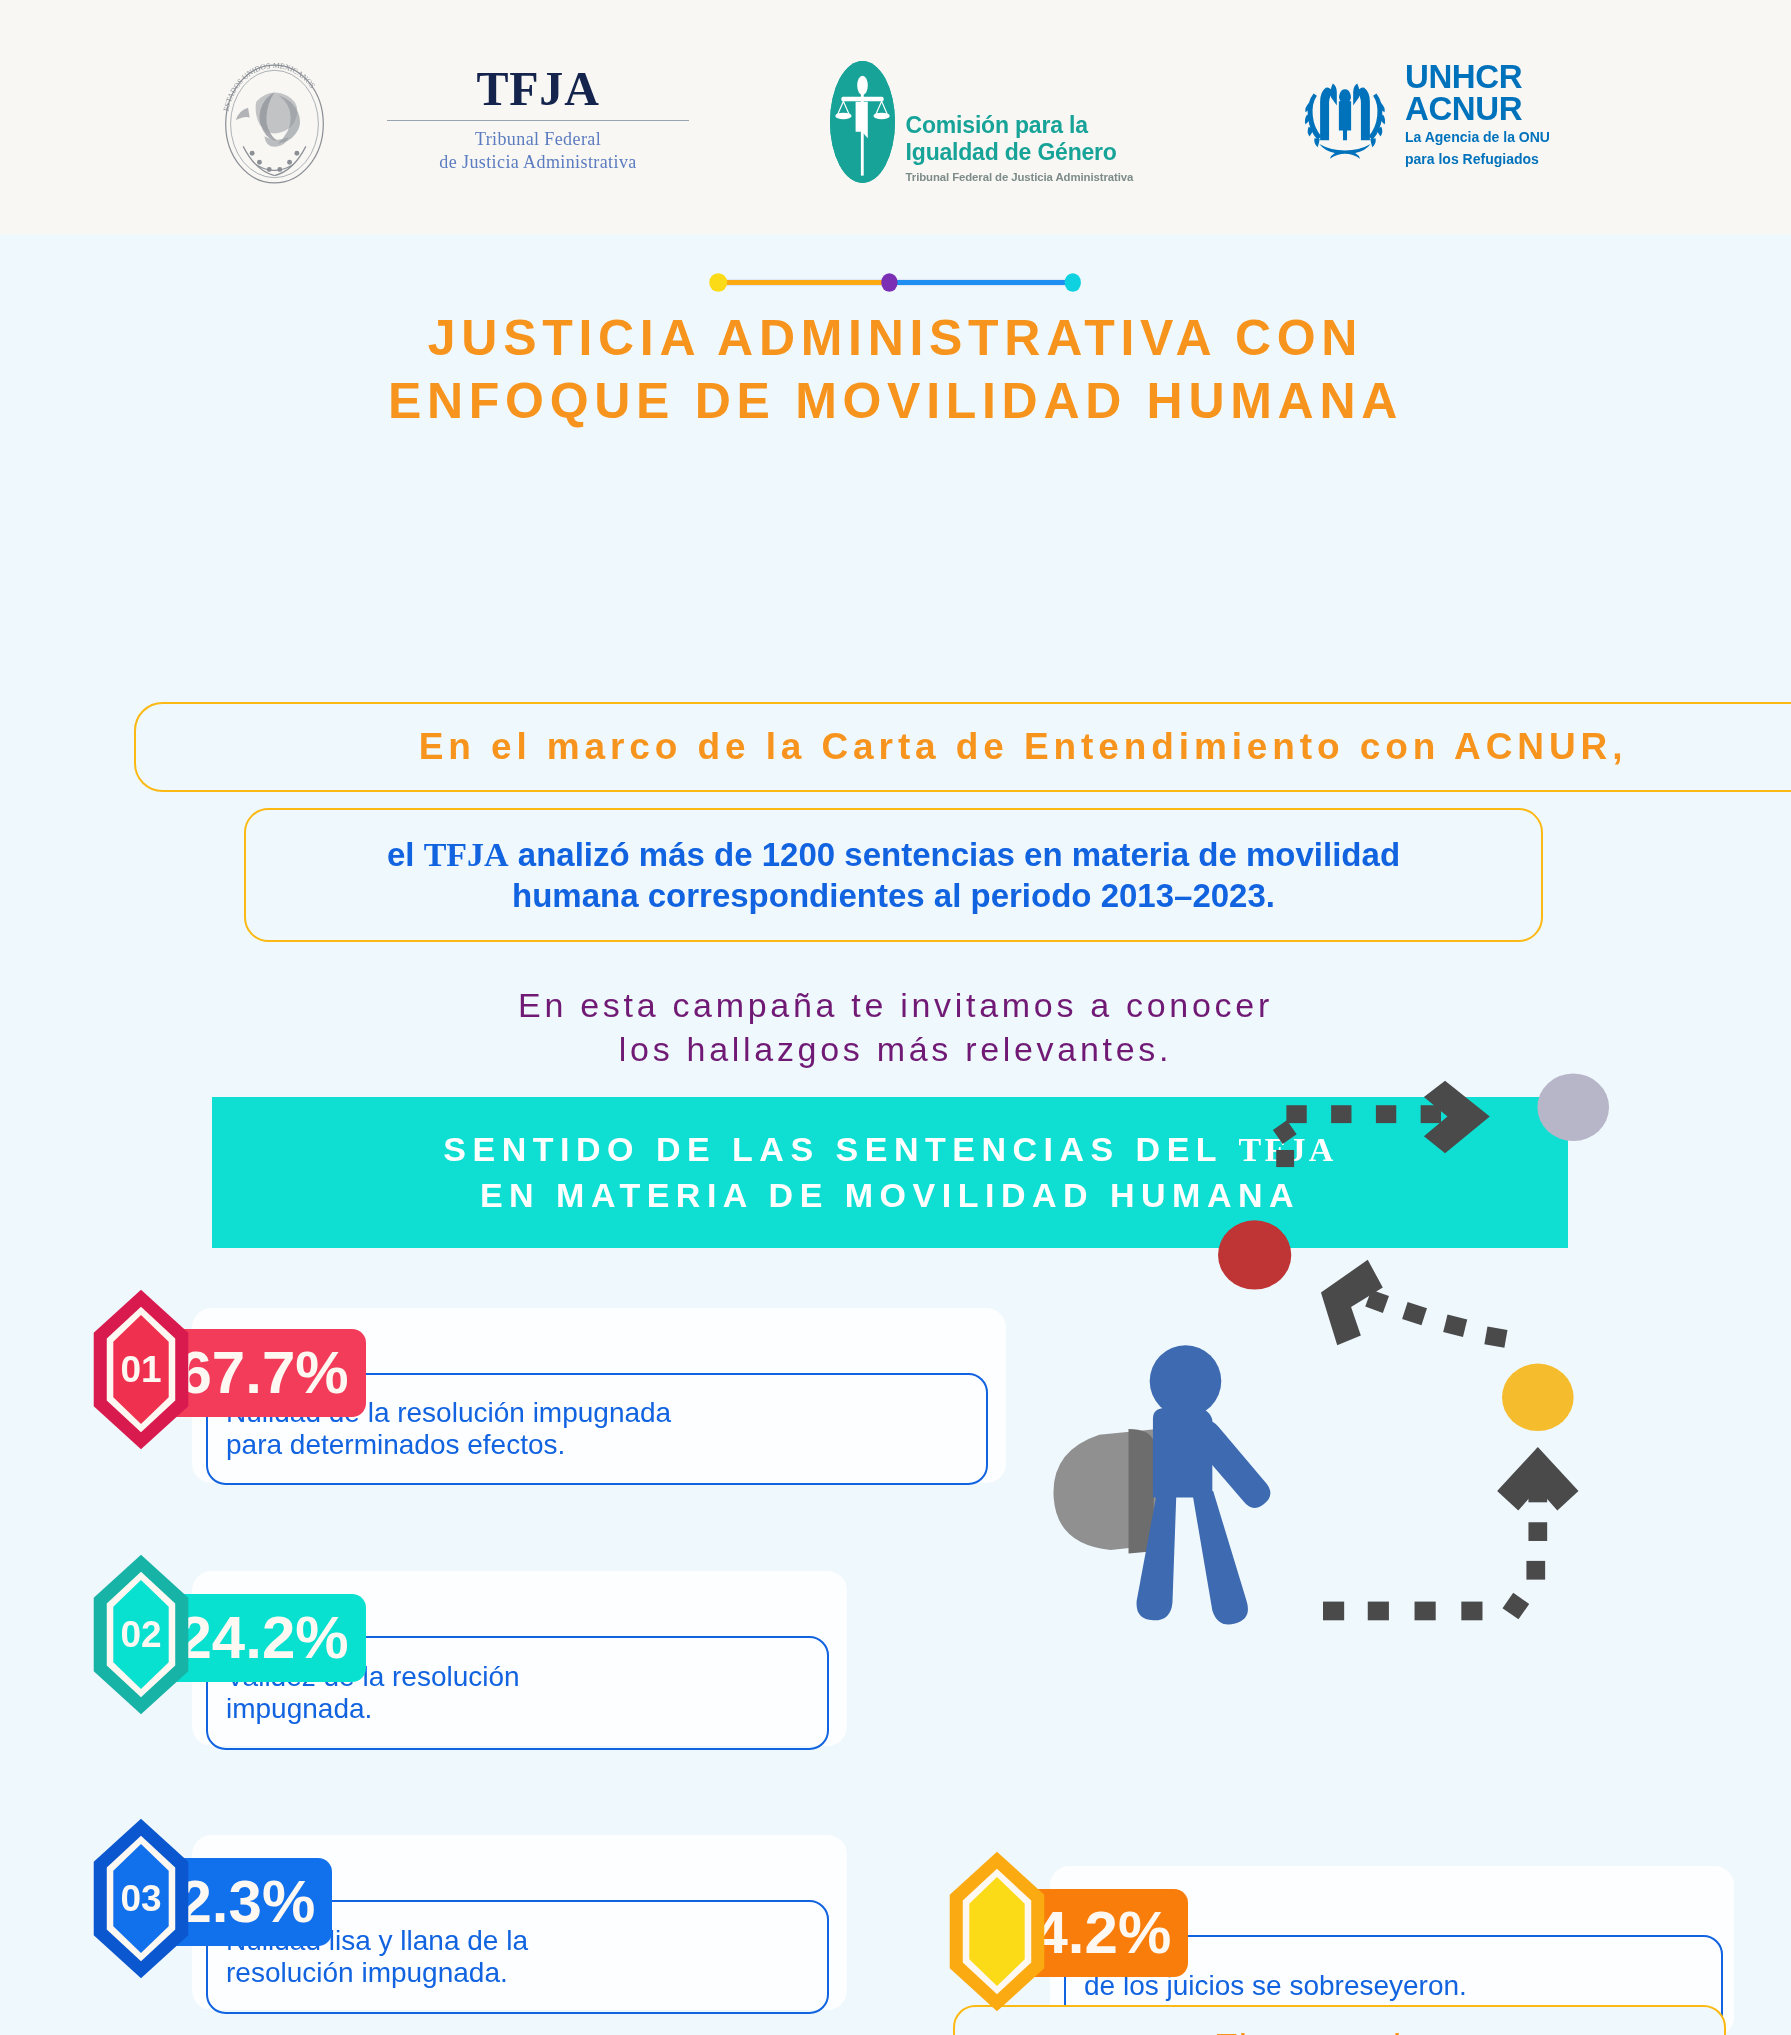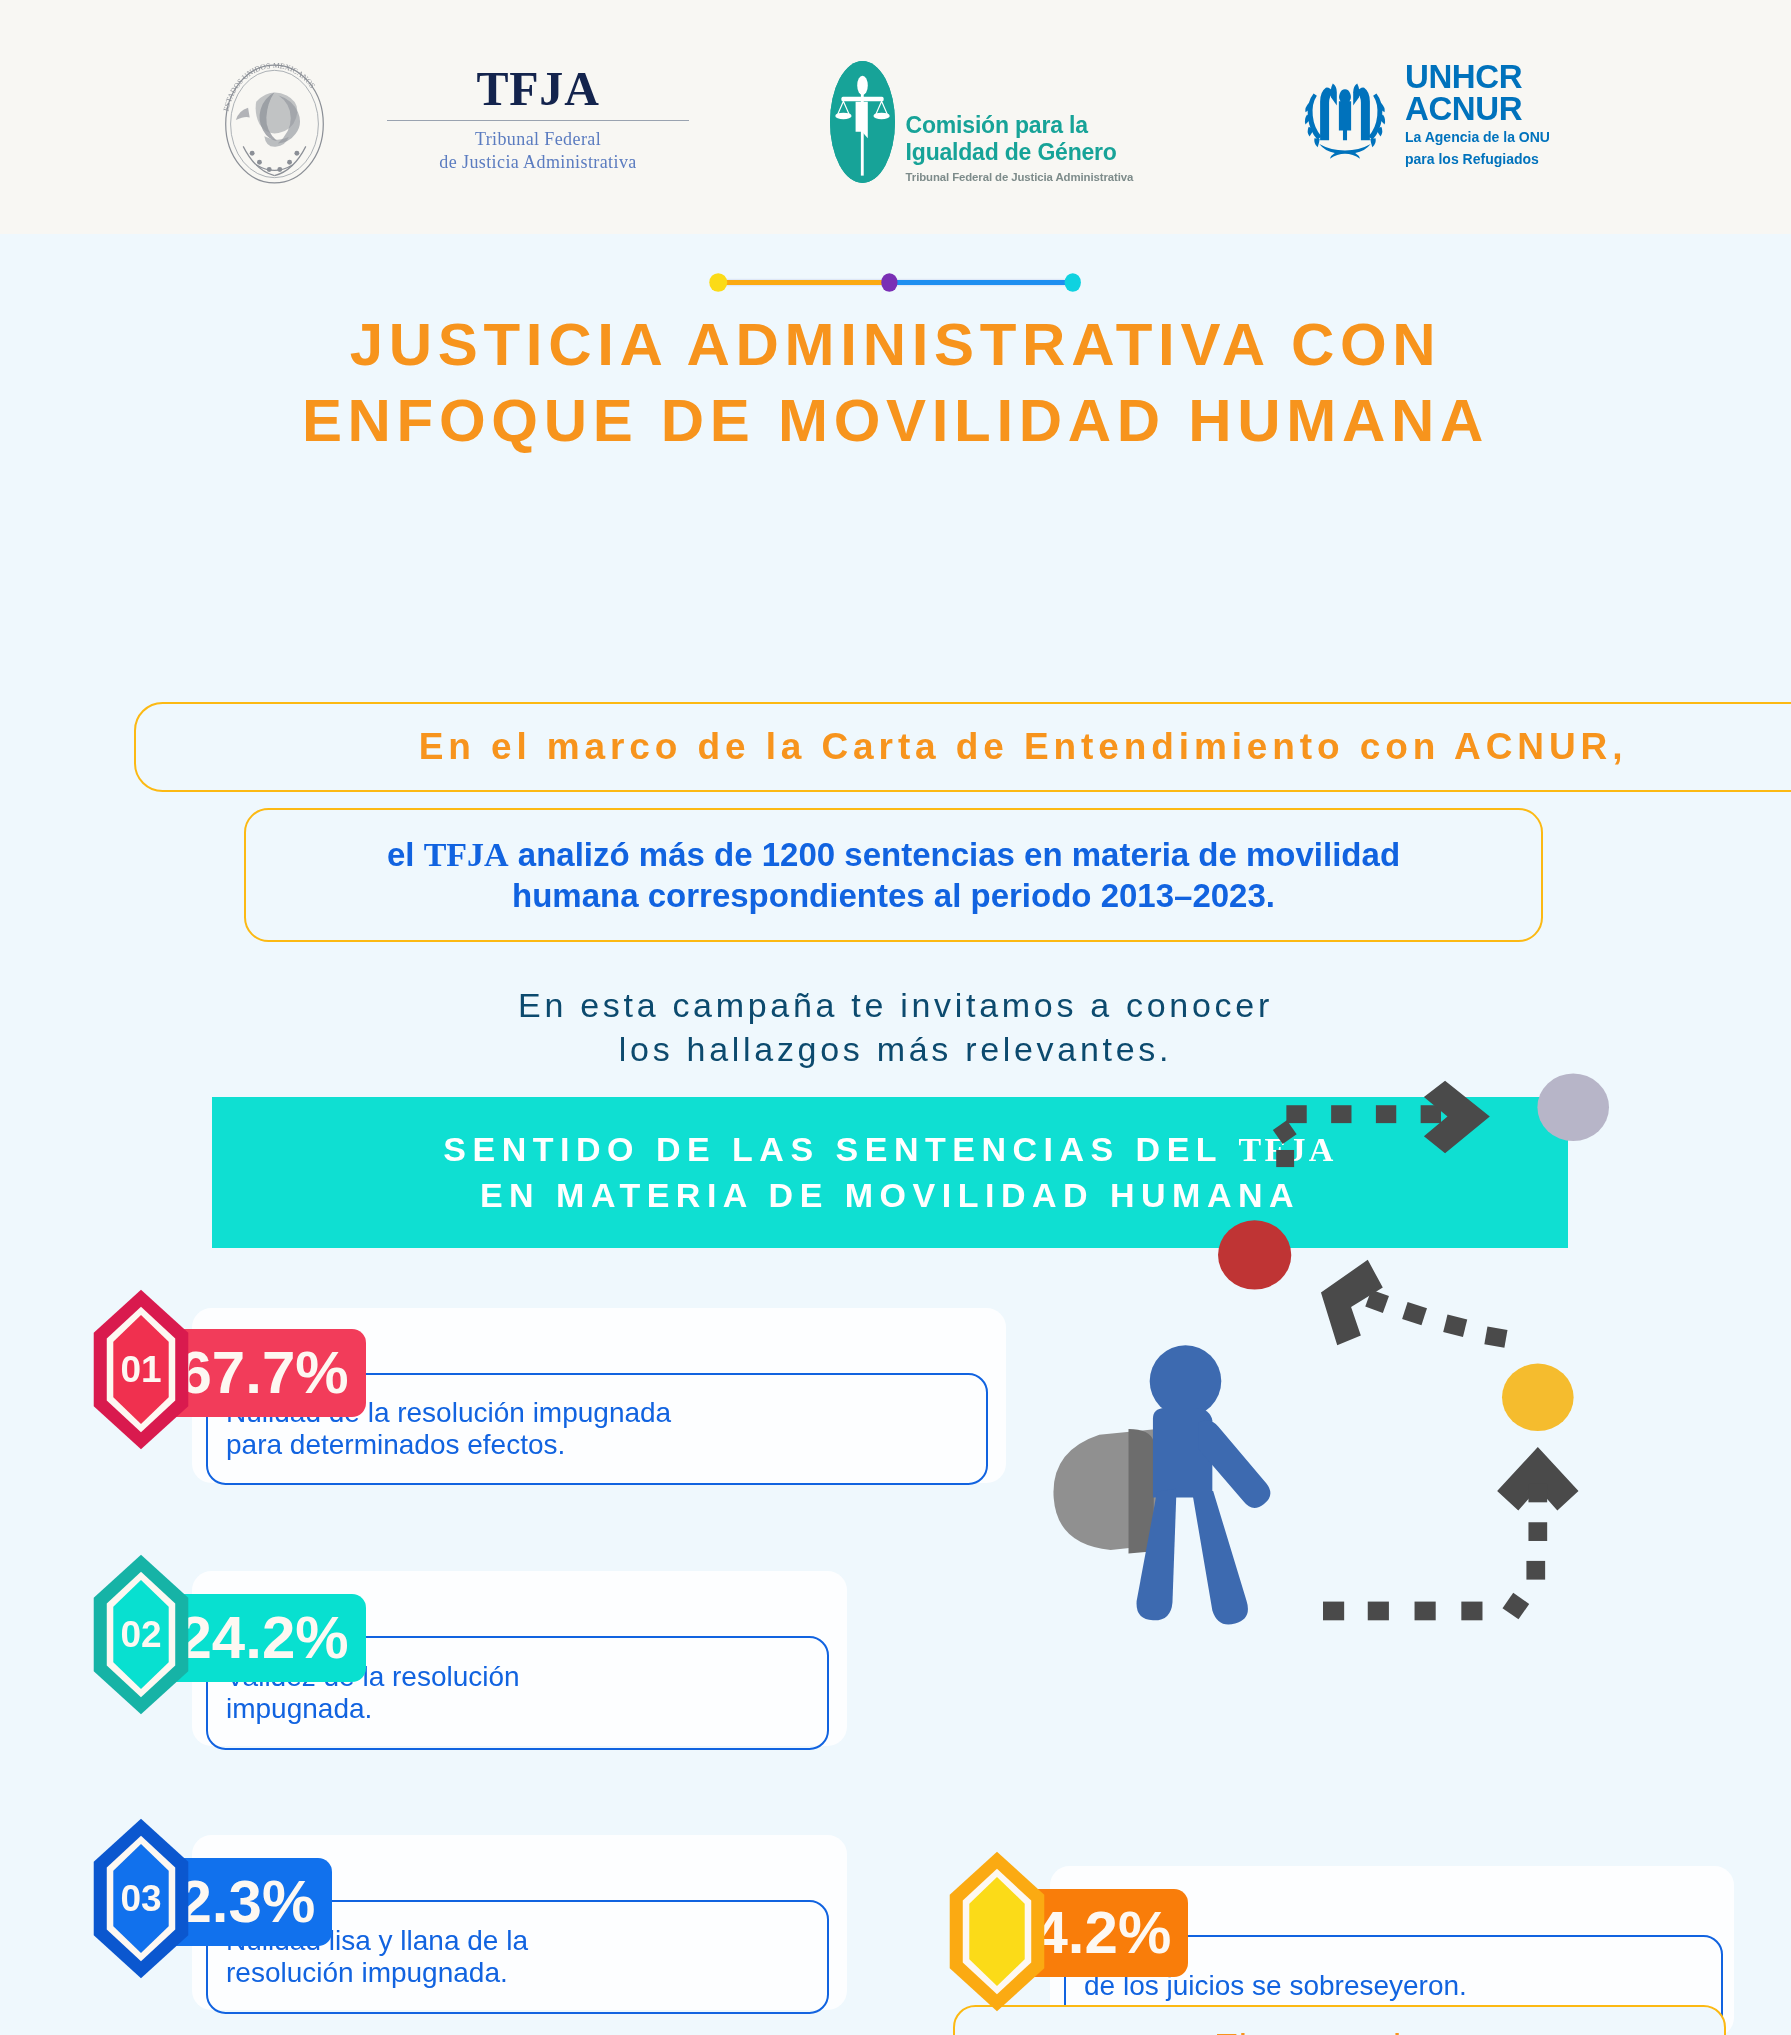--- a/index.html
+++ b/index.html
@@ -44,21 +44,21 @@
   .unhcr-sub { font-weight: bold; font-size: 14px; color: #0072bc; line-height: 1.25; margin-top: 4.1px;}
 
   
   .page { position: absolute; left: 0; top: 234px; width: 1791px; height: 2159px; background: #eff8fd; }
 
   .dot-bar { position: absolute; left: 706px; top: 39px; width: 379px; height: 19px; }
 
   .hero-title {
     position: absolute; left: 0; width: 1791px; top: 73px;
     text-align: center; color: #f7941d; font-weight: bold;
-    font-size: 60px; line-height: 1.26; letter-spacing: 5.7px;
+    font-size: 50px; line-height: 1.26; letter-spacing: 5.7px;
   }
 
   .pill-outline {
     position: absolute; border: 2.8px solid #fcb913; border-radius: 28.5px;
     background: transparent;
     display: flex; align-items: center; justify-content: center;
   }
   .pill-1 {
     left: 134px; top: 468px; width: 1778px; height: 90px;
     color: #f7941d; font-weight: bold; font-size: 37px; letter-spacing: 4.9px;
@@ -67,21 +67,21 @@
     position: absolute; left: 244px; top: 574px; width: 1299px; height: 134px;
     border: 2.8px solid #fcb913; border-radius: 24.4px;
     display: flex; align-items: center; justify-content: center;
     text-align: center; padding: 0 33px;
   }
   .box-2 .line { color: #1163e0; font-weight: bold; font-size: 33px; line-height: 1.2; }
   .box-2 .serif { font-family: "Liberation Serif", serif; font-size: 34px; }
 
   .invite {
     position: absolute; left: 0; width: 1791px; top: 749px; text-align: center;
-    color: #0c4a6e; font-size: 34px; line-height: 1.3; letter-spacing: 3.7px;
+    color: #701a75; font-size: 34px; line-height: 1.3; letter-spacing: 3.7px;
   }
 
   .teal-banner {
     position: absolute; left: 212px; top: 863px; width: 1356px; height: 151px;
     background: #0fdfd2;
     display: flex; flex-direction: column; align-items: center; justify-content: center;
   }
   .teal-banner .tl {
     color: #ffffff; font-weight: bold; font-size: 34px; letter-spacing: 6.5px; line-height: 1.35;
   }

